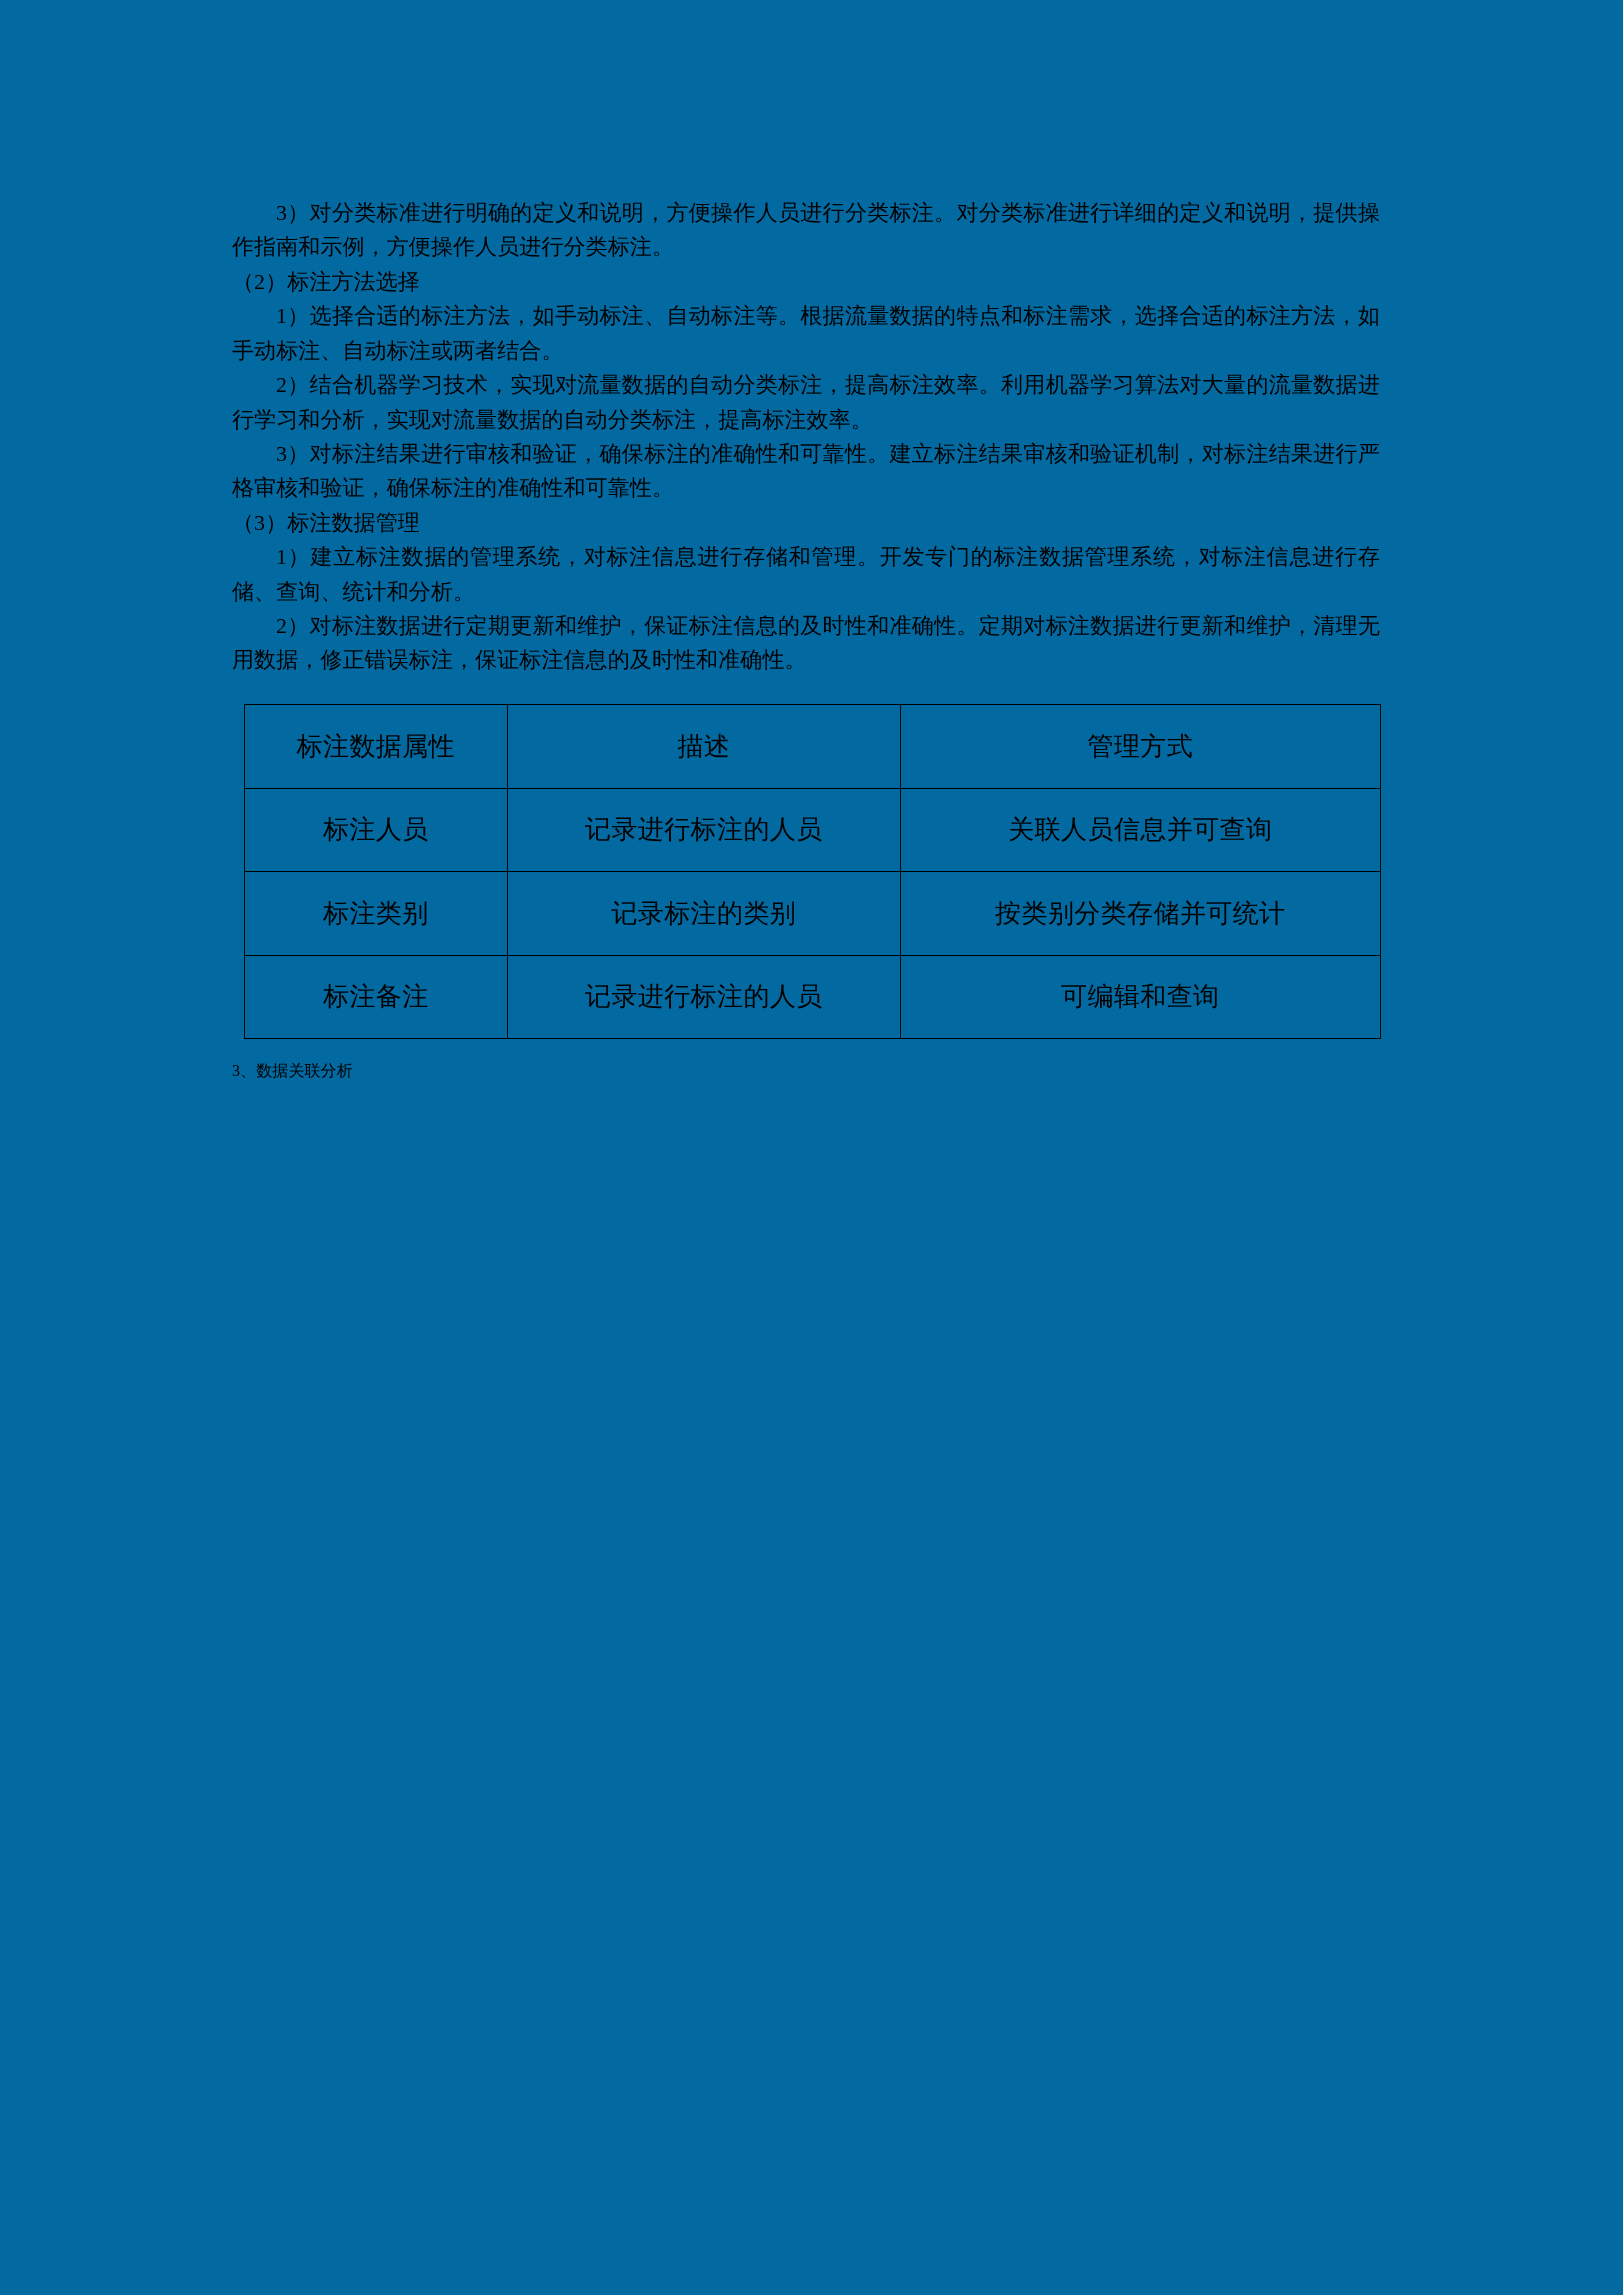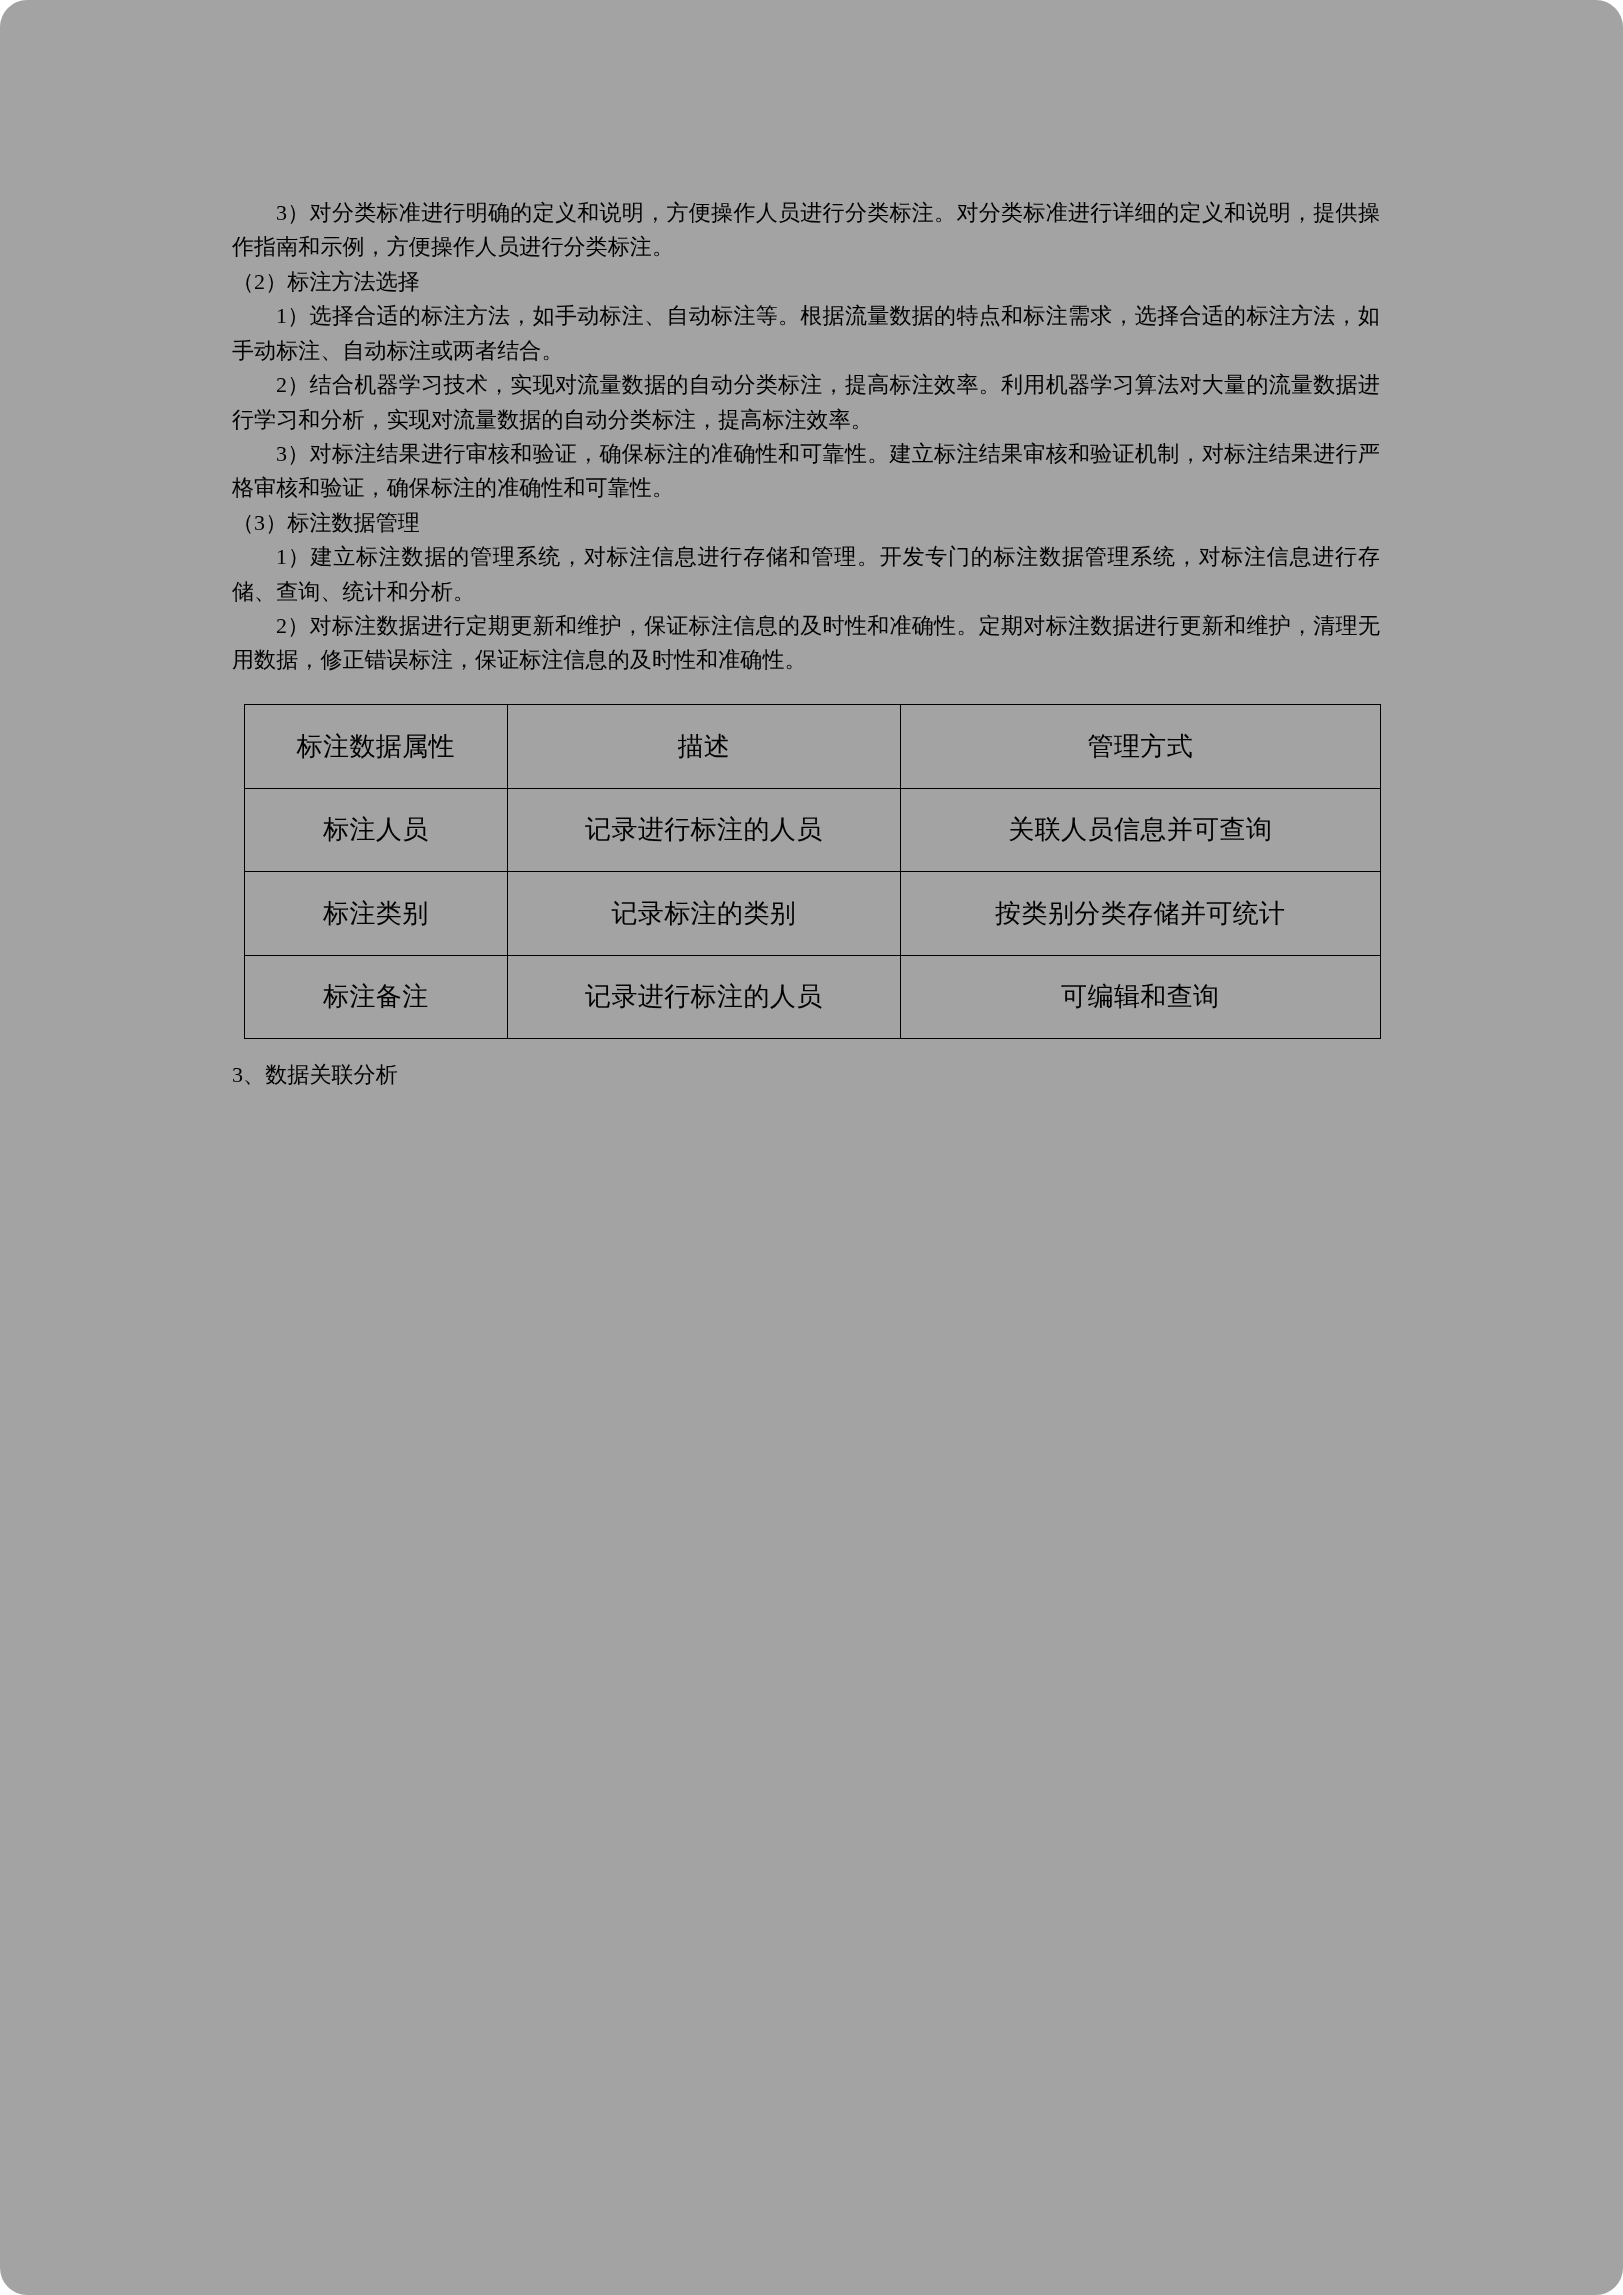--- a/index.html
+++ b/index.html
@@ -11,24 +11,23 @@
     width: 1623px;
     height: 2295px;
     font-family: "Liberation Serif", "DejaVu Serif", serif;
     color: #000000;
     overflow: hidden;
   }
   .page {
     position: relative;
     width: 1623px;
     height: 2295px;
-    background: #a3a3a3;
+    background: #0369a1;
     box-sizing: border-box;
     padding: 196px 243px 0 232px;
-    border-radius: 27px;
   }
   .body-text {
     font-size: 22px;
     line-height: 1.565;
     text-align: justify;
     text-justify: inter-character;
     letter-spacing: 0.1px;
   }
   p.para {
     margin: 0;
@@ -57,21 +56,21 @@
     vertical-align: middle;
     font-size: 26px;
     font-weight: normal;
     height: 59px;
     padding: 11.8px 3.9px;
     line-height: 1.2;
     letter-spacing: 0.4px;
   }
   .after-table {
     margin-top: 18.3px;
-    font-size: 22px;
+    font-size: 16px;
     line-height: 1.565;
     letter-spacing: 0.1px;
   }
   .after-table p {
     margin: 0;
     padding: 0;
     text-indent: 0;
   }
 </style>
 </head>

